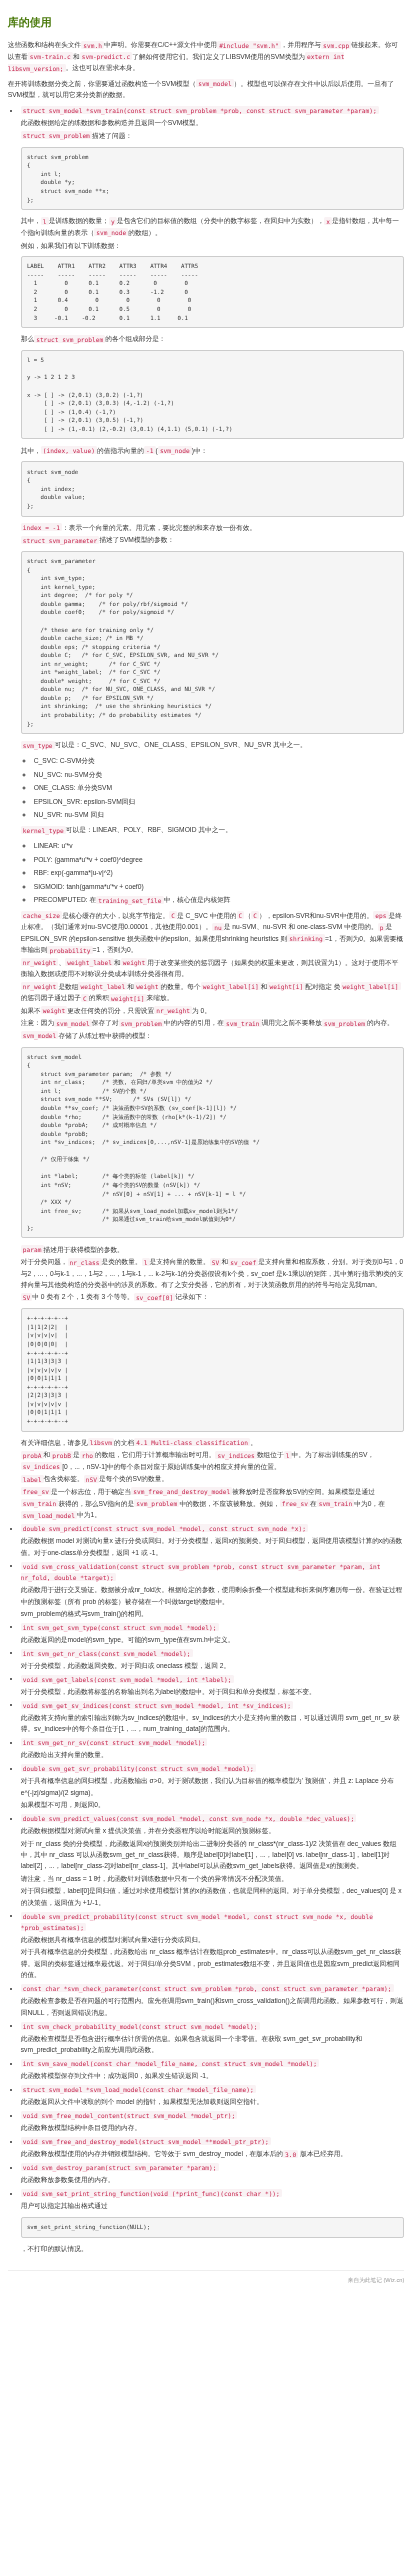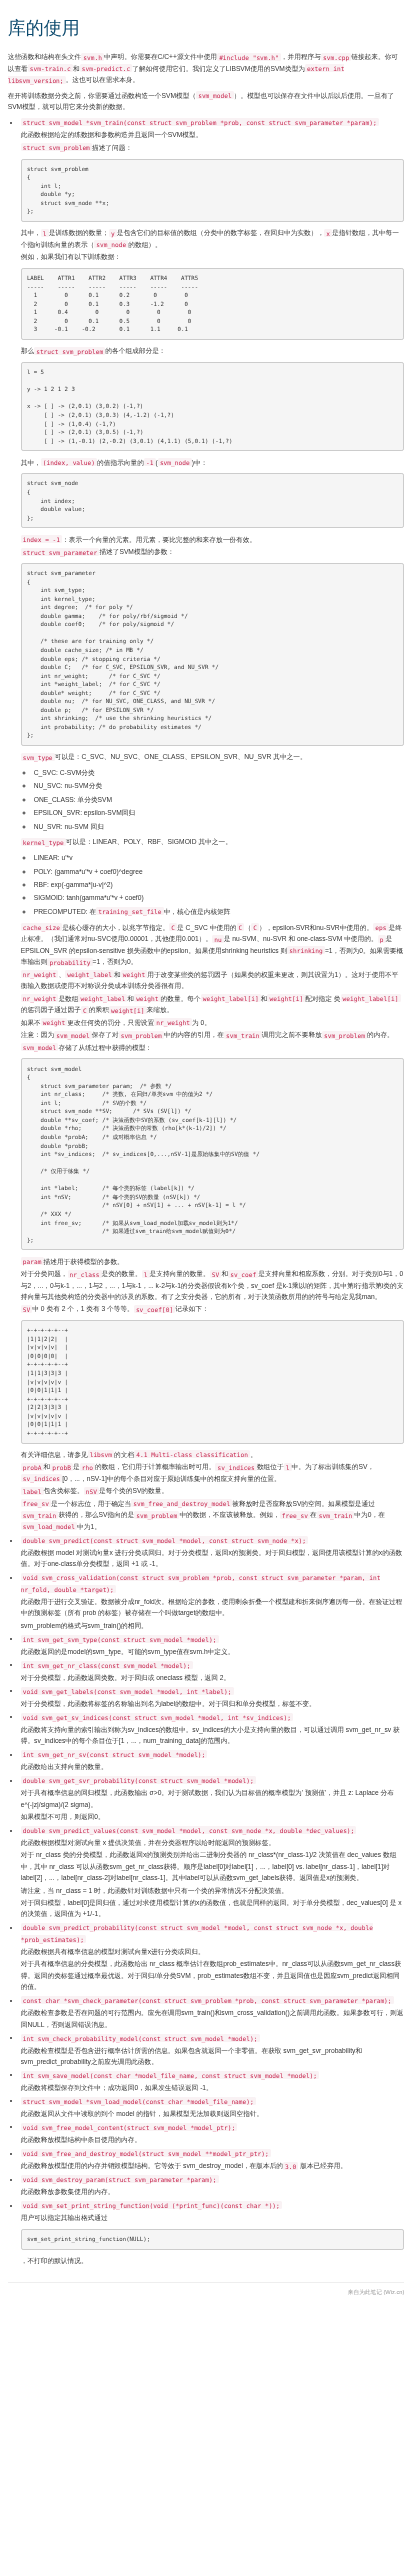--- a/index.html
+++ b/index.html
@@ -1,17 +1,17 @@
 <!DOCTYPE html>
 <html style="font-size:8.2px"><head>
 <meta charset="utf-8">
 <style>
 *{margin:0;padding:0;box-sizing:border-box}
 body{font-family:-apple-system,"Helvetica Neue",Arial,sans-serif;font-size:6.7px;line-height:1.7;color:#333;background:#fff;padding:7.7px;max-width:412px}
-h1{font-size:18px;font-weight:400;color:#0c4a6e;margin:5.2px 0 7.7px}
+h1{font-size:11px;font-weight:700;color:#4d7c0f;margin:5.2px 0 7.7px}
 p{margin:4.1px 0;font-size:6.7px}
 .hl{color:#c7254e;background:#f9f2f4;padding:0.5px 2.1px;border-radius:1.5px;font-family:Consolas,Monaco,monospace;font-size:6.2px}
 pre{background:#f5f5f5;border:0.5px solid #ccc;border-radius:2.1px;padding:5.2px;margin:5.2px 0;font-family:Consolas,Monaco,monospace;font-size:5.7px;line-height:1.5;overflow-x:auto;white-space:pre-wrap;color:#333}
 ul{margin:4.1px 0 4.1px 13px}
 li{margin:2.1px 0;font-size:6.7px}
 li p{margin:1px 0}
 .footer{text-align:right;color:#999;font-size:5.7px;margin-top:15.5px;padding:5.2px 0;border-top:0.5px solid #eee}
 </style>
 </head>
 <body>

